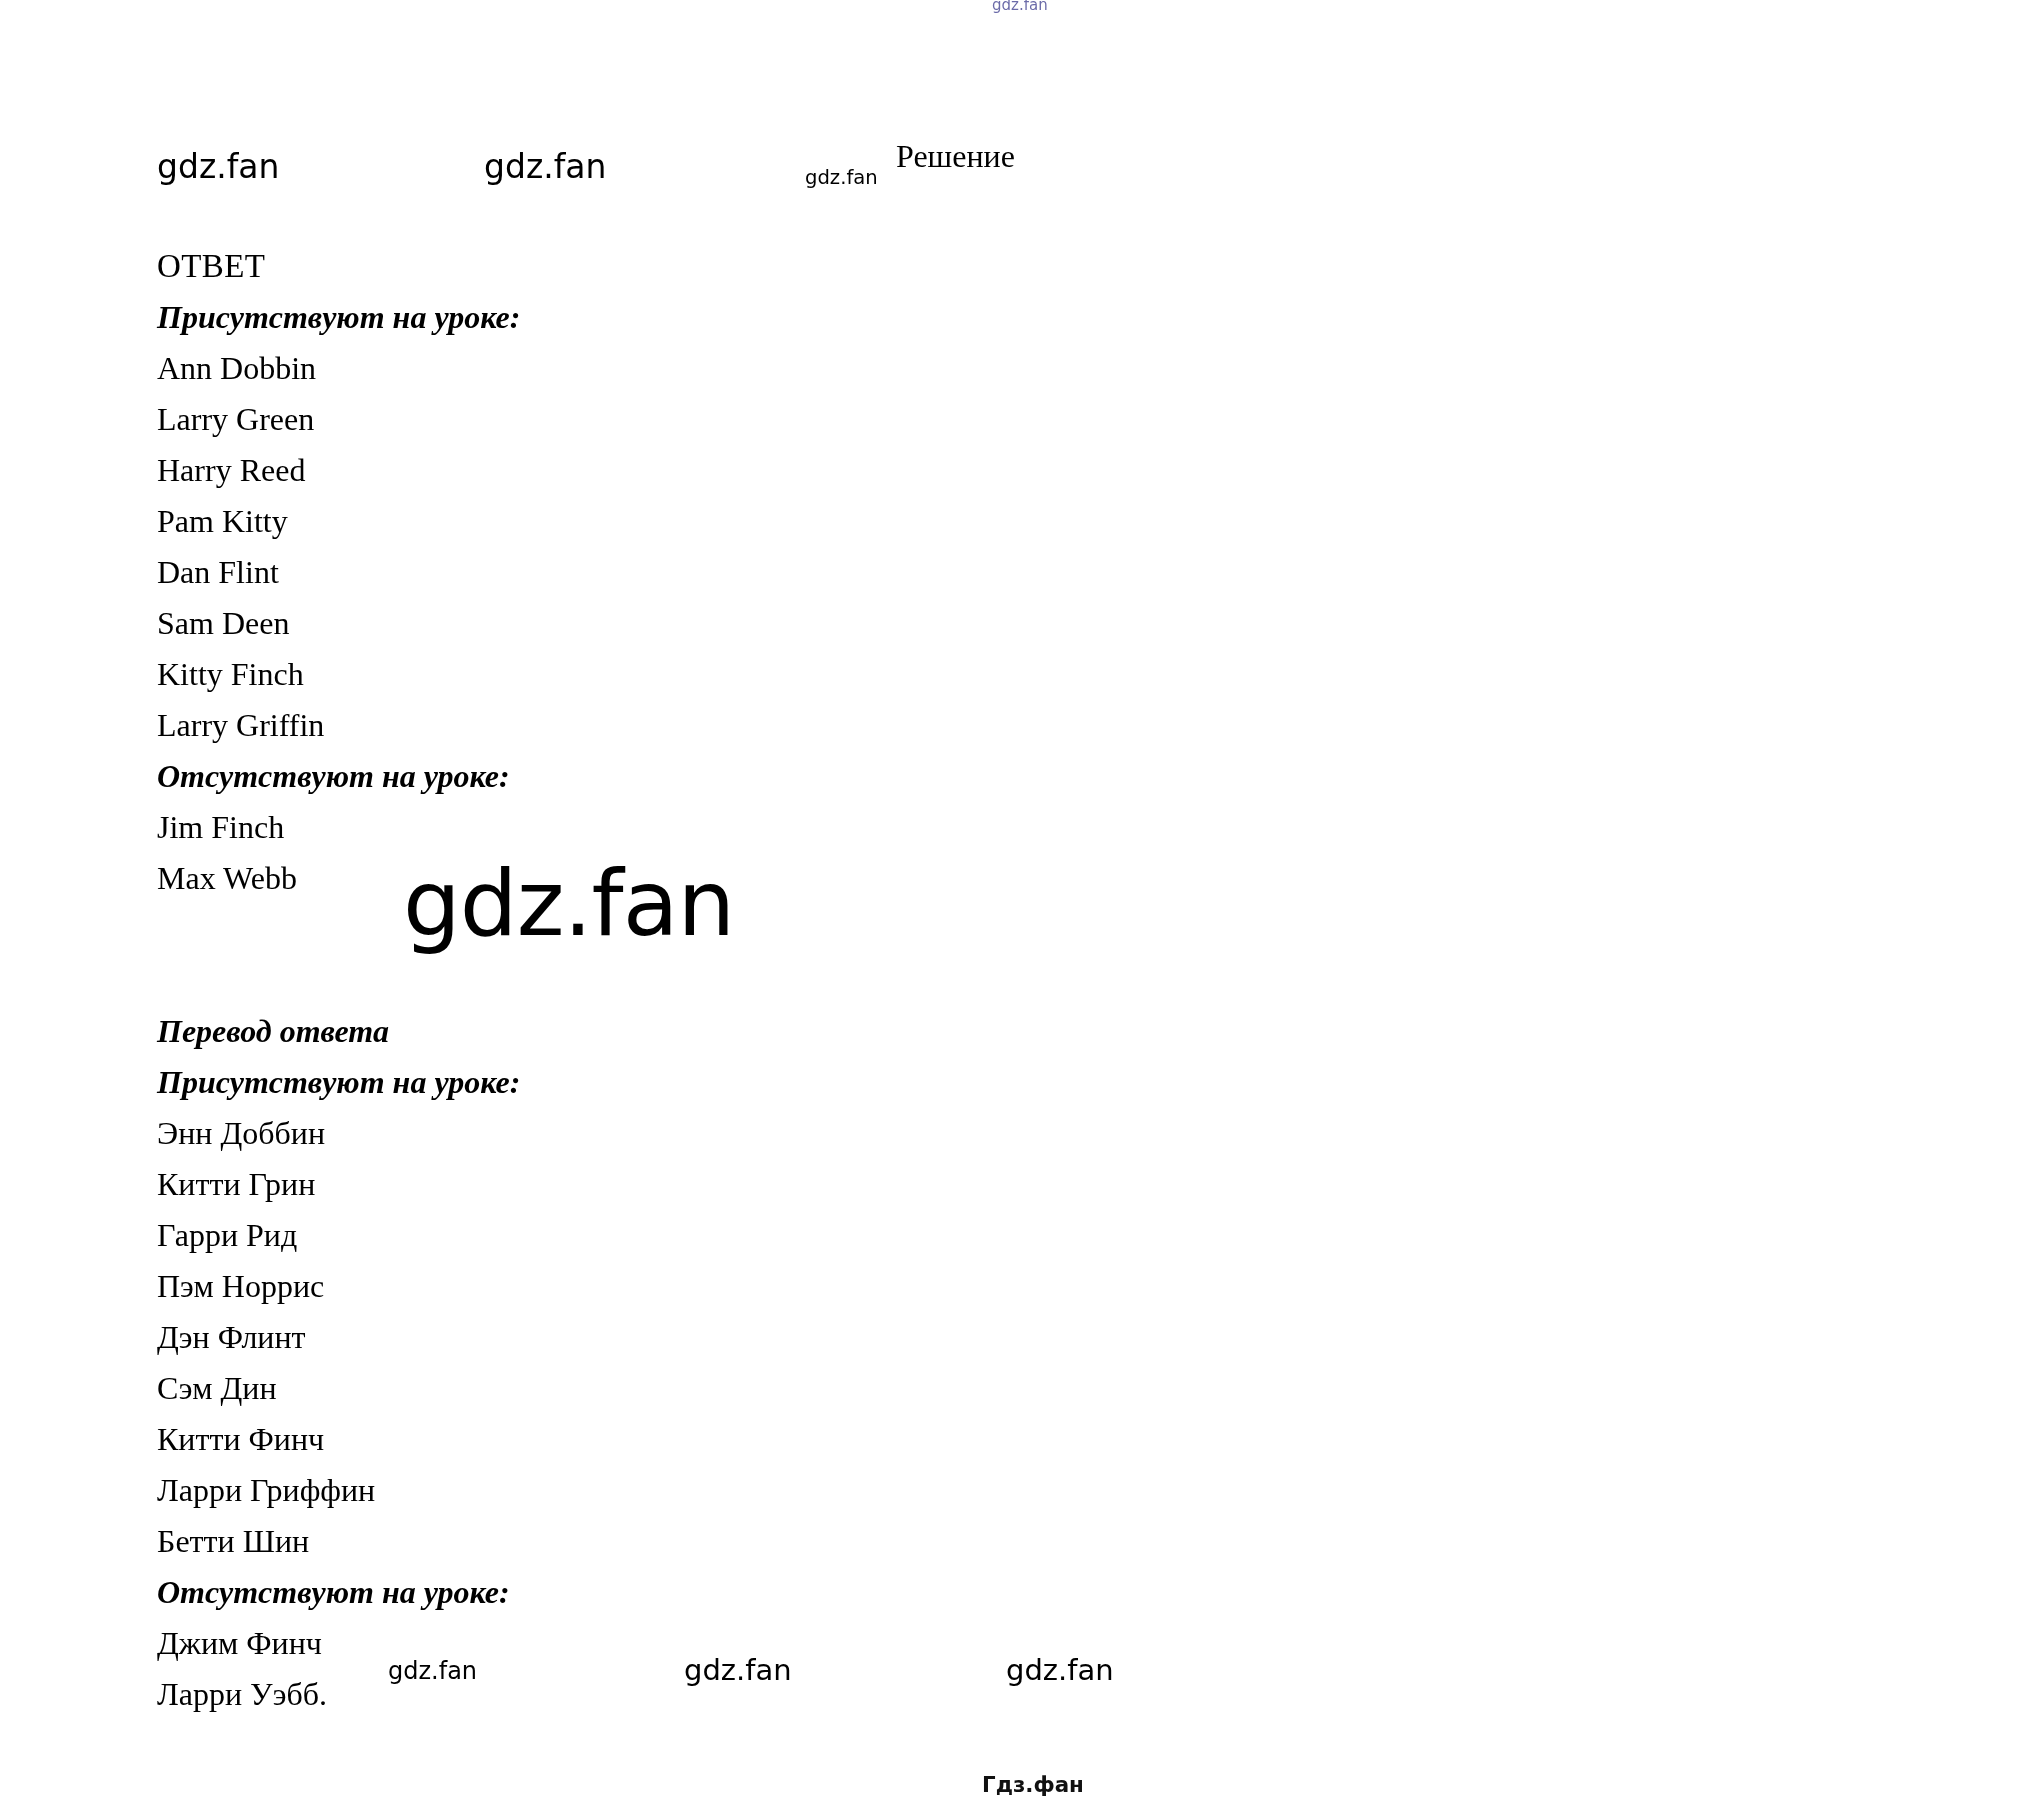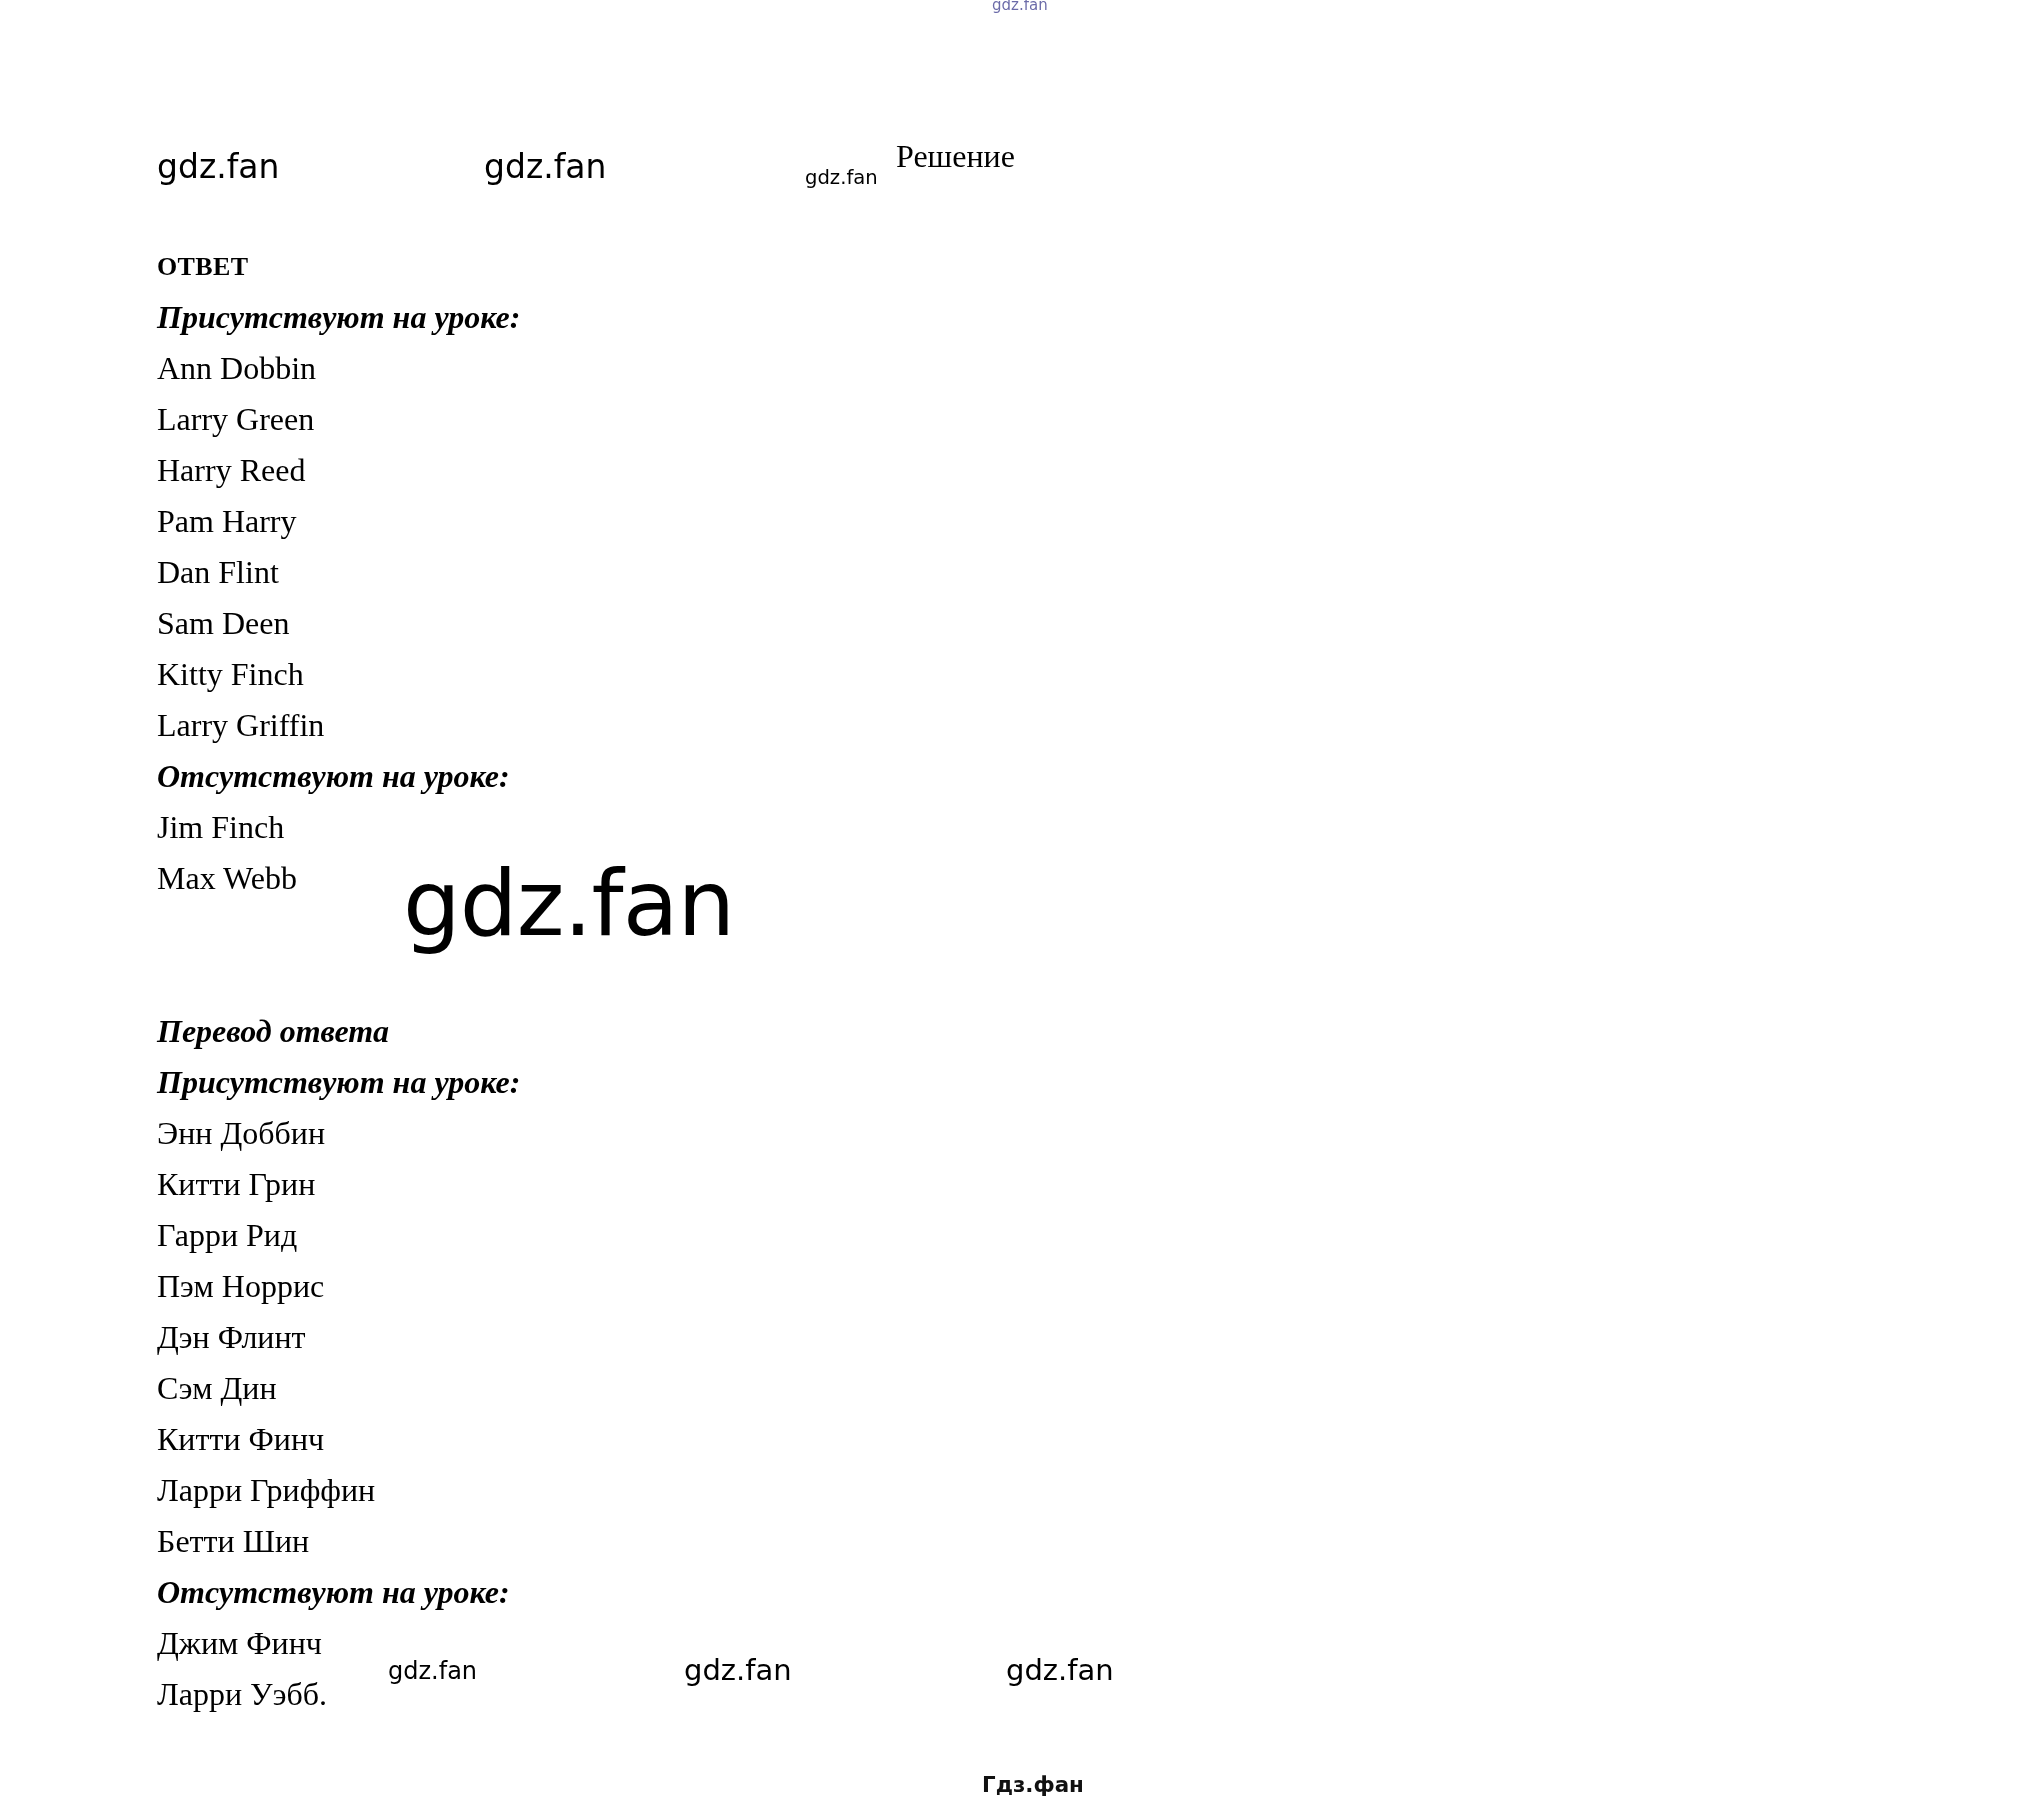--- a/index.html
+++ b/index.html
@@ -63,22 +63,22 @@
 
   .content {
     position: absolute;
     top: 241px;
     left: 157px;
     width: 1248px;
   }
 
   .lbl-answer {
     font-family: "Liberation Serif", serif;
-    font-weight: bold;
-    font-size: 26px;
+    font-weight: normal;
+    font-size: 33px;
     line-height: 51px;
     letter-spacing: 0.4px;
   }
   .lbl-section {
     font-family: "Liberation Serif", serif;
     font-weight: bold;
     font-style: italic;
     font-size: 32px;
     line-height: 51px;
   }
@@ -108,21 +108,21 @@
 <div class="doc-title">Решение</div>
 
 <div class="content">
 
   <div class="lbl-answer">ОТВЕТ</div>
 
   <div class="lbl-section">Присутствуют на уроке:</div>
   <div class="name-line">Ann Dobbin</div>
   <div class="name-line">Larry Green</div>
   <div class="name-line">Harry Reed</div>
-  <div class="name-line">Pam Harry</div>
+  <div class="name-line">Pam Kitty</div>
   <div class="name-line">Dan Flint</div>
   <div class="name-line">Sam Deen</div>
   <div class="name-line">Kitty Finch</div>
   <div class="name-line">Larry Griffin</div>
 
   <div class="lbl-section">Отсутствуют на уроке:</div>
   <div class="name-line">Jim Finch</div>
   <div class="name-line">Max Webb</div>
 
   <div class="gap"></div>

